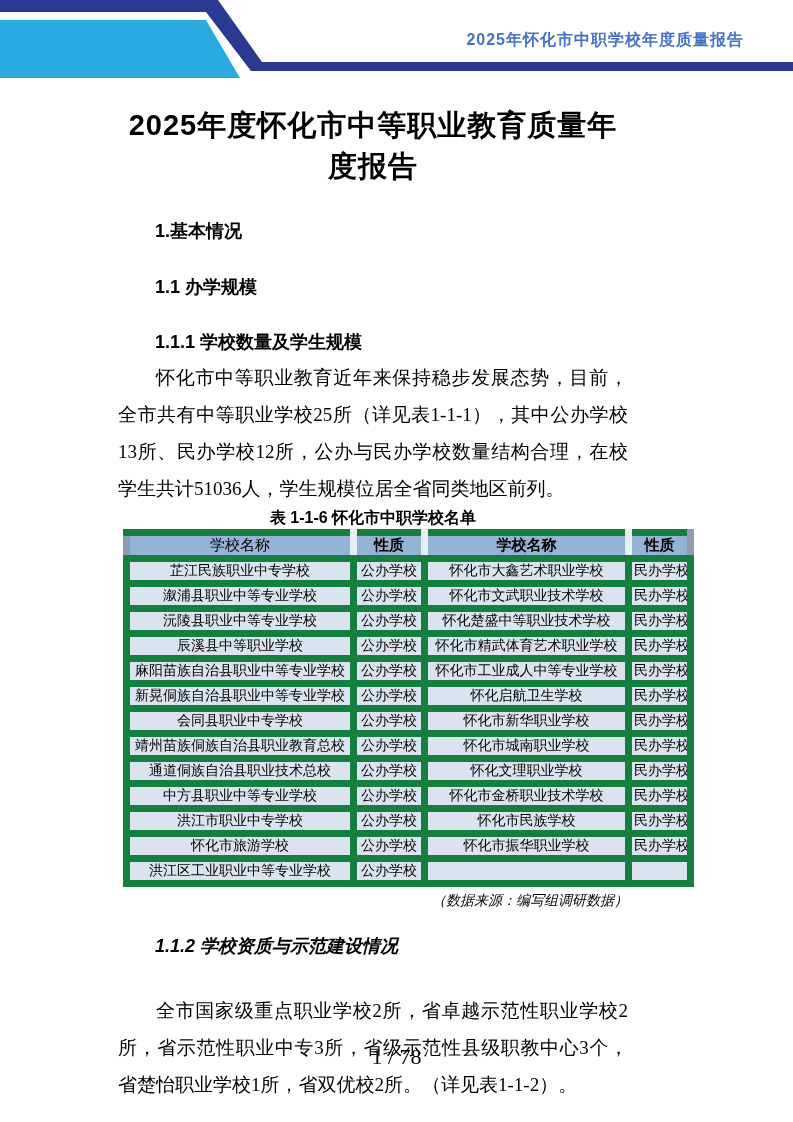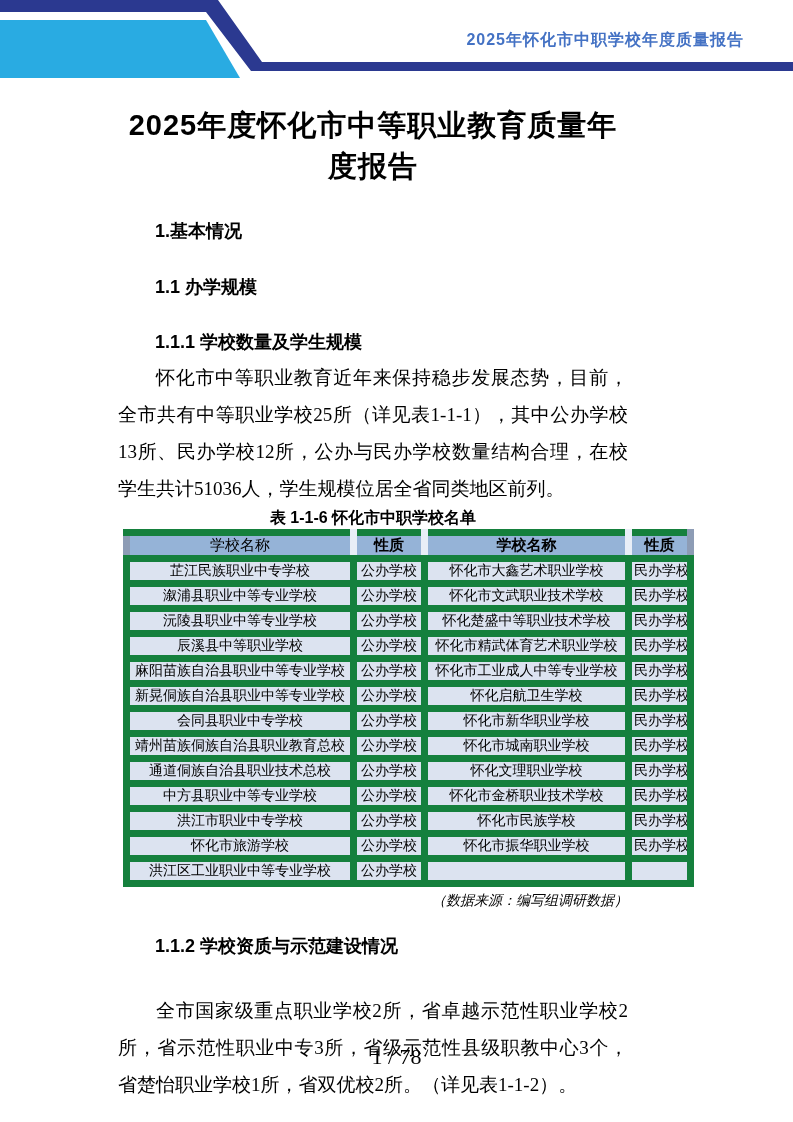--- a/index.html
+++ b/index.html
@@ -27,21 +27,21 @@
     font-weight: bold; font-size: 29px; line-height: 41px; letter-spacing: 1px;
   }
 
   .h-level {
     font-family: "Liberation Sans", "DejaVu Sans", sans-serif;
     font-weight: bold; font-size: 18px; line-height: 25px; padding-left: 37px;
   }
   .h1 { margin-top: 32px; }
   .h2 { margin-top: 31px; }
   .h3 { margin-top: 30px; }
-  .h3b { margin-top: 23px; }
+  .h3b { margin-top: 23px; font-style: italic; }
 
   .para {
     margin-top: 4px; font-size: 19px; line-height: 37px;
     text-indent: 2em; text-align: justify; text-justify: inter-ideograph;
   }
   .para2 { margin-top: 33px; }
 
   
   .tbl-caption {
     margin-top: 0; text-align: center;

